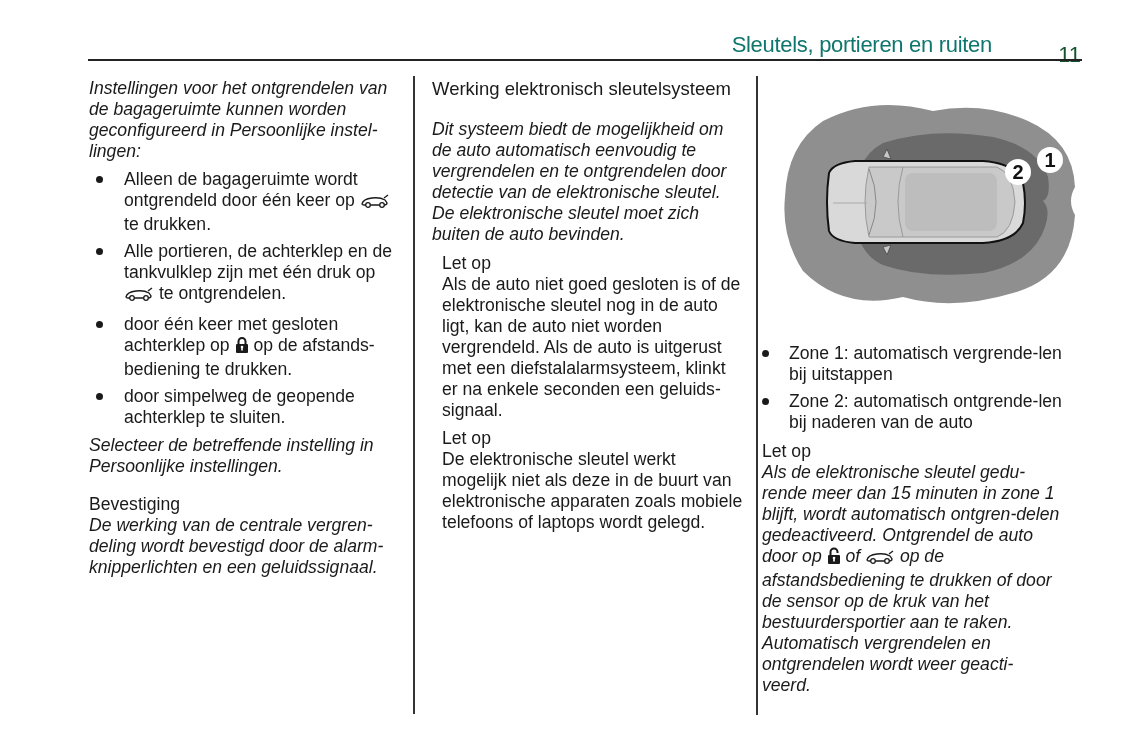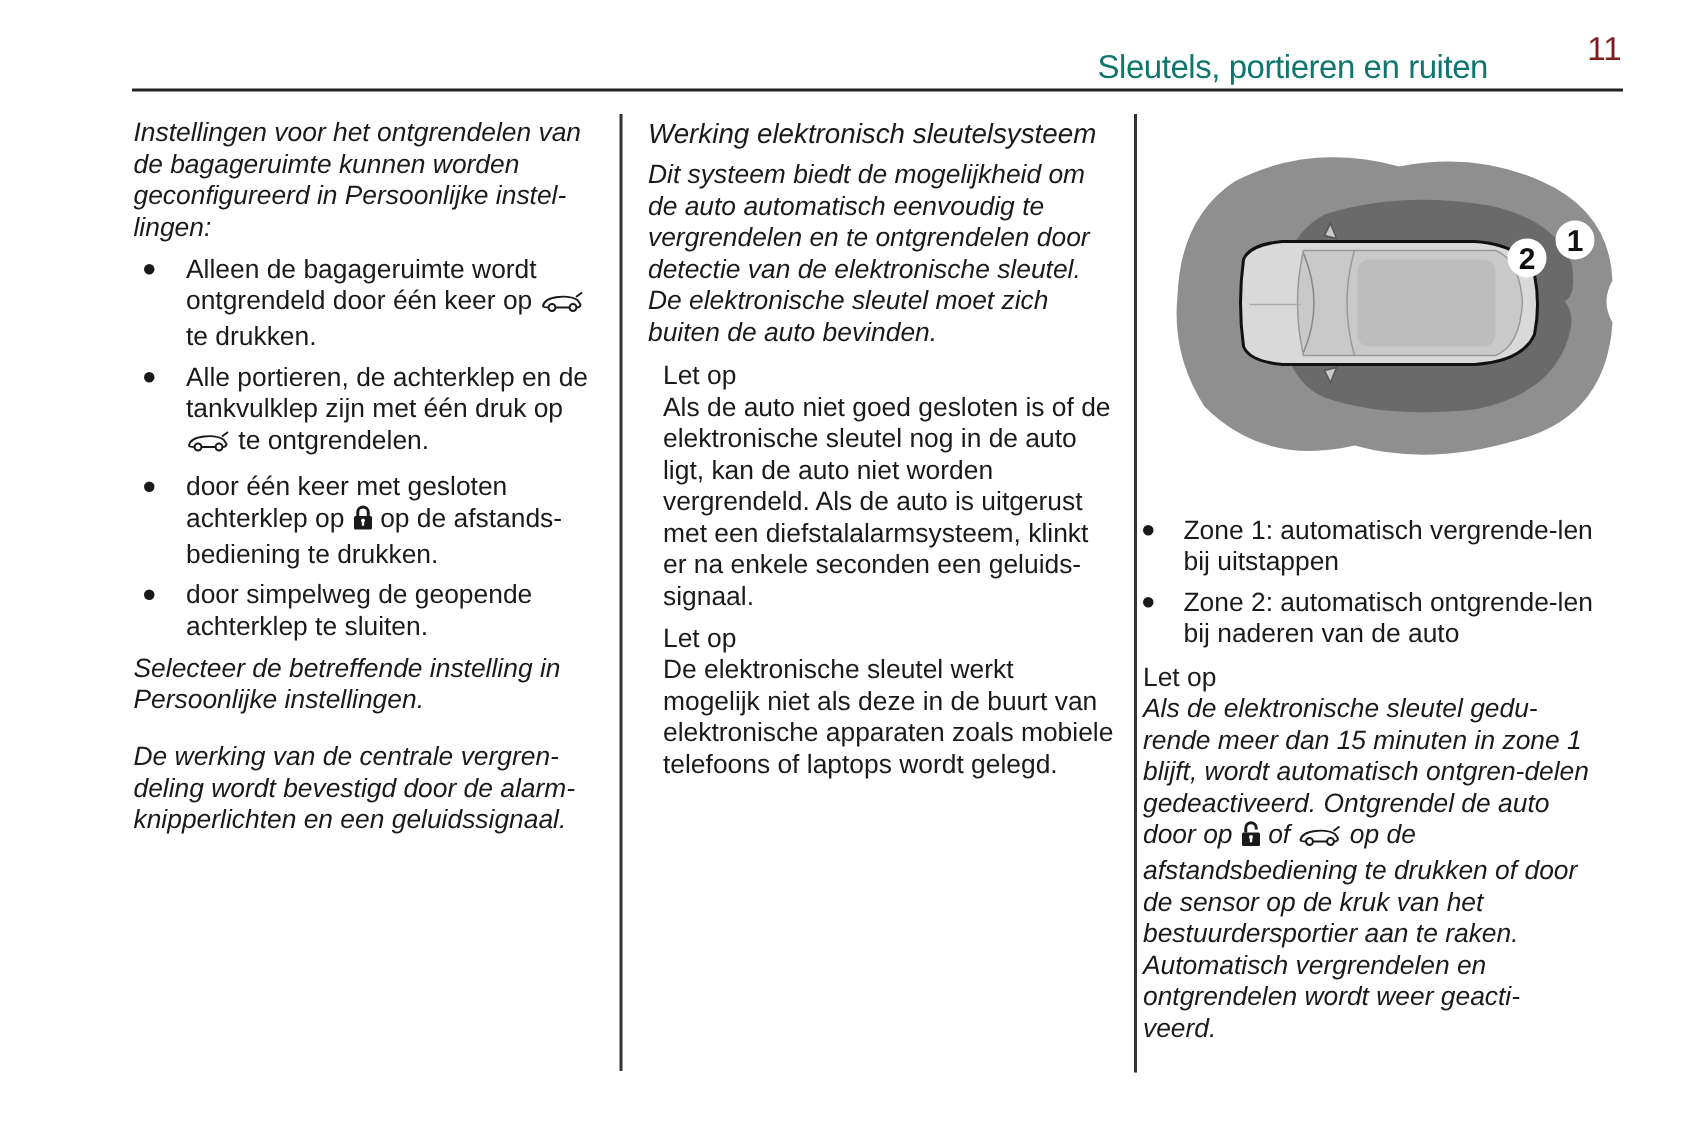--- a/index.html
+++ b/index.html
@@ -5,37 +5,37 @@
   html, body { margin: 0; padding: 0; background: #ffffff; }
   body {
     width: 1123px; height: 750px; position: relative; overflow: hidden;
     font-family: "Liberation Sans", sans-serif; color: #1a1a1a;
   }
   .header-title {
     position: absolute; top: 32px; left: 600px; width: 392px; text-align: right;
     font-size: 22px; letter-spacing: -0.3px; color: #0f766e;
   }
   .header-page {
-    position: absolute; top: 20px; right: 42px;
-    font-size: 22px; color: #7f1d1d;
+    position: absolute; top: 42px; right: 42px;
+    font-size: 22px; color: #14532d;
   }
   .header-rule {
     position: absolute; top: 59px; left: 88px; width: 994px; height: 1.5px; background: #222;
   }
   .vrule { position: absolute; width: 1.5px; background: #333; }
   .vrule.one { left: 413px; top: 76px; height: 638px; }
   .vrule.two { left: 756px; top: 76px; height: 639px; }
 
   .col { position: absolute; font-size: 17.6px; line-height: 21px; }
   .col1 { left: 89px; top: 78px; width: 312px; }
   .col2 { left: 432px; top: 78px; width: 312px; }
   .col3 { left: 762px; top: 343px; width: 300px; }
 
   .para { margin: 0 0 7px 0; font-style: italic; }
-  .heading { font-size: 18.5px; line-height: 21px; margin: 0 0 7px 0; font-style: italic; }
+  .heading { font-size: 18.5px; line-height: 21px; margin: 0 0 20px 0; }
   .subhead { margin: 0; }
   .note { margin: 0 0 7px 10px; }
   .note .body { margin: 0; }
 
   ul.bullets { list-style: none; margin: 0 0 7px 0; padding: 0; }
   ul.bullets li { position: relative; padding-left: 35px; margin-bottom: 6px; }
   ul.bullets li .dot {
     position: absolute; left: 7px; top: 7px; width: 7px; height: 7px; border-radius: 50%; background: #1a1a1a;
   }
   .col3 ul.bullets li { padding-left: 27px; }
@@ -87,20 +87,21 @@
             <circle cx="7" cy="11" r="1.3" fill="#fff"></circle>
           </svg></span><span> op de afstands-bediening te drukken.</span>
     </li>
     <li>
       <span class="dot"></span>
       <span>door simpelweg de geopende achterklep te sluiten.</span>
     </li>
   </ul>
   <p class="para">Selecteer de betreffende instelling in Persoonlijke instellingen.</p>
   <div class="spacer"></div>
+  <p class="subhead">Bevestiging</p>
   <p class="para">De werking van de centrale vergren-deling wordt bevestigd door de alarm-knipperlichten en een geluidssignaal.</p>
 </div>
 
 <div class="col col2">
   <h2 class="heading" style="font-weight:normal;">Werking elektronisch sleutelsysteem</h2>
   <p class="para">Dit systeem biedt de mogelijkheid om de auto automatisch eenvoudig te vergrendelen en te ontgrendelen door detectie van de elektronische sleutel. De elektronische sleutel moet zich buiten de auto bevinden.</p>
   <div class="note" style="margin-top:8px;">
     <p class="subhead">Let op</p>
     <p class="body">Als de auto niet goed gesloten is of de elektronische sleutel nog in de auto ligt, kan de auto niet worden vergrendeld. Als de auto is uitgerust met een diefstalalarmsysteem, klinkt er na enkele seconden een geluids-signaal.</p>
   </div>

